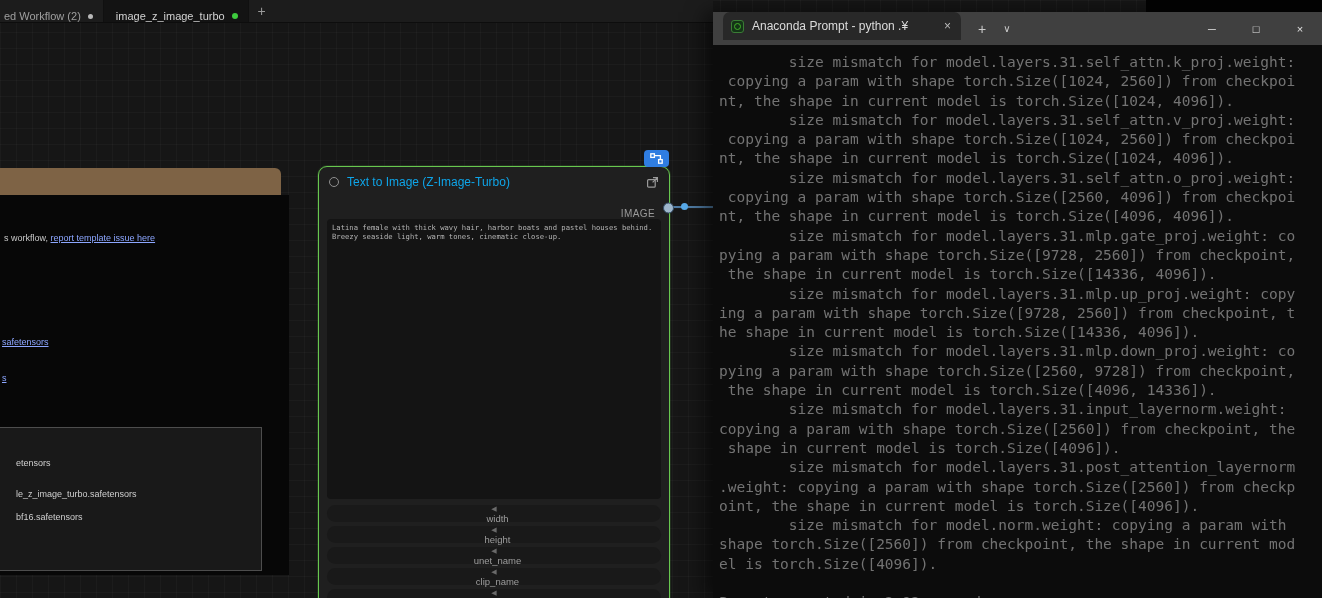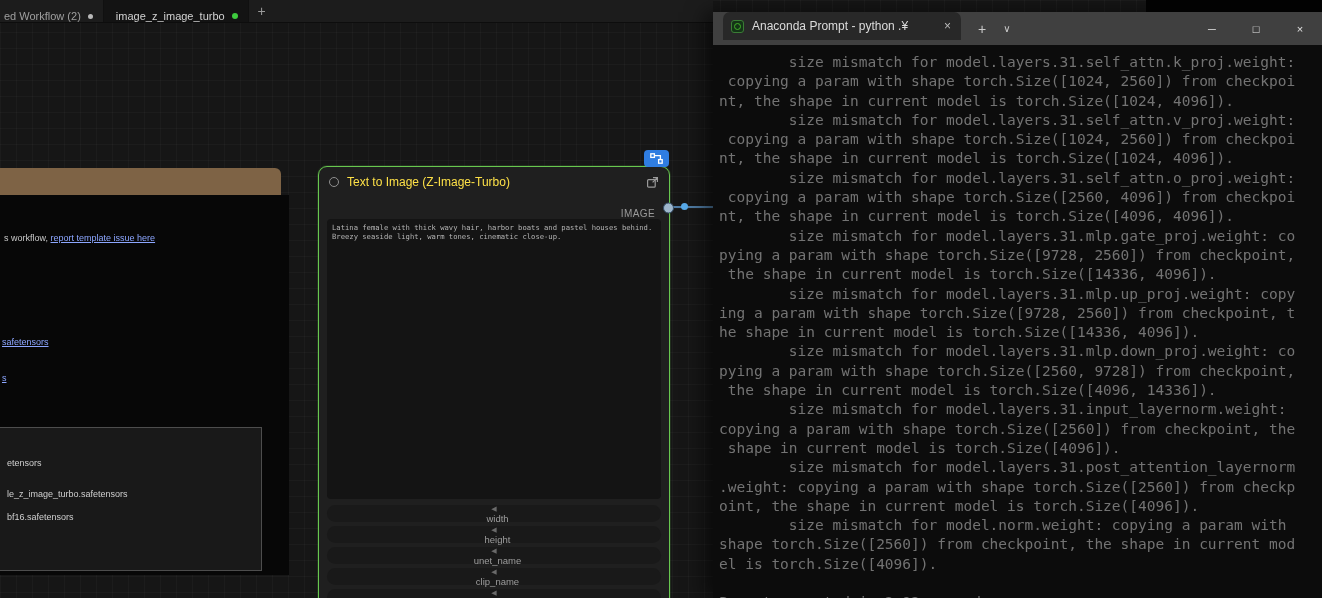--- a/index.html
+++ b/index.html
@@ -42,32 +42,32 @@
     background:#070707;z-index:2;font-size:9px;color:#c8c8c8;
   }
   .note-line1{position:absolute;left:4px;top:38px;white-space:nowrap;}
   .note-link{color:#8ca6ff;text-decoration:underline;cursor:pointer;}
   .note-link2{position:absolute;left:2px;top:142px;}
   .note-link3{position:absolute;left:2px;top:178px;}
   .file-box{
     position:absolute;left:0;top:232px;width:261px;height:142px;
     background:#191919;border:1px solid #4d4d4d;border-left:none;
   }
-  .file-box .frow{position:absolute;left:7px;font-size:9px;color:#cfcfcf;white-space:nowrap;}
+  .file-box .frow{position:absolute;left:16px;font-size:9px;color:#cfcfcf;white-space:nowrap;}
   .frow.r1{top:30px;} .frow.r2{top:61px;} .frow.r3{top:84px;}
   
   .node{
     position:absolute;left:318px;top:166px;width:352px;height:470px;
     background:#1f1f1f;border:1.5px solid #68c74f;border-radius:9px;
     box-shadow:0 0 0 1px rgba(104,199,79,.15);
     display:flex;flex-direction:column;z-index:2;box-sizing:border-box;
   }
   .node-header{height:30px;display:flex;align-items:center;gap:8px;padding:0 10px;}
   .collapse-dot{width:8px;height:8px;border:1.5px solid #8f8f8f;border-radius:50%;flex:none;cursor:pointer;}
-  .node-title{font-size:12px;color:#fde047;flex:1;white-space:nowrap;overflow:hidden;}
+  .node-title{font-size:12px;color:#0ea5e9;flex:1;white-space:nowrap;overflow:hidden;}
   .expand-btn{flex:none;cursor:pointer;display:flex;align-items:center;}
   .node-output{height:22px;display:flex;align-items:flex-end;justify-content:flex-end;
     padding-right:14px;position:relative;}
   .output-label{font-size:10px;letter-spacing:.4px;color:#9a9a9a;}
   .slot-dot{
     position:absolute;right:-5px;top:50%;transform:translateY(-50%);
     width:9px;height:9px;border-radius:50%;background:#9fb7cc;border:1px solid #37506b;
     cursor:crosshair;
   }
   .node-text{

